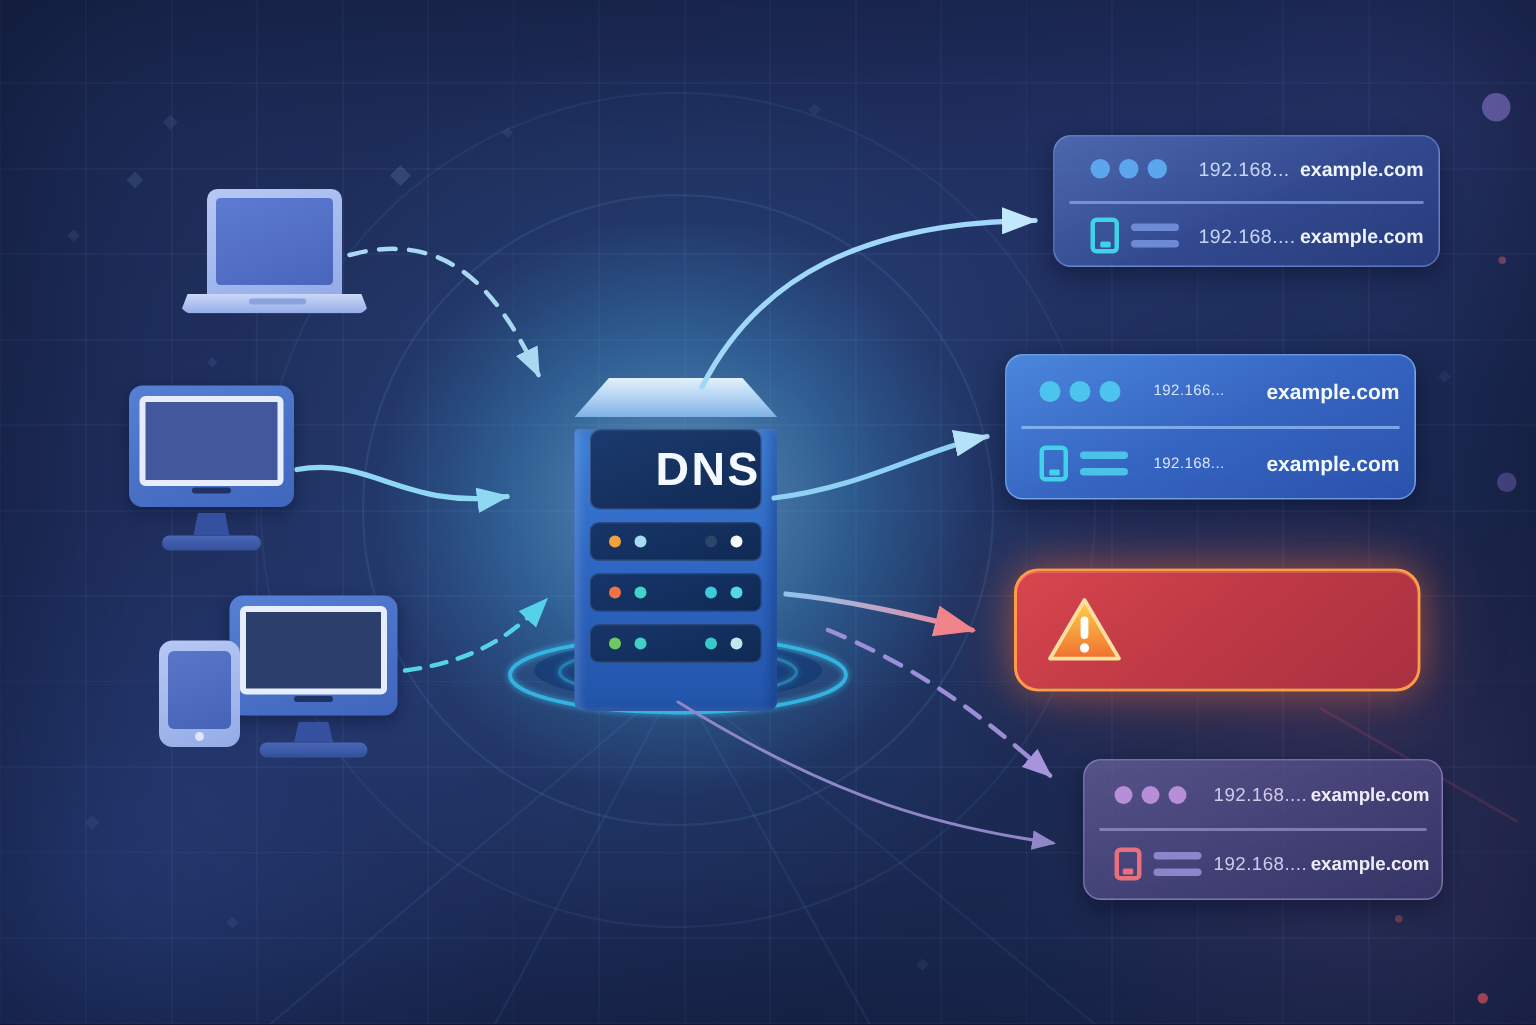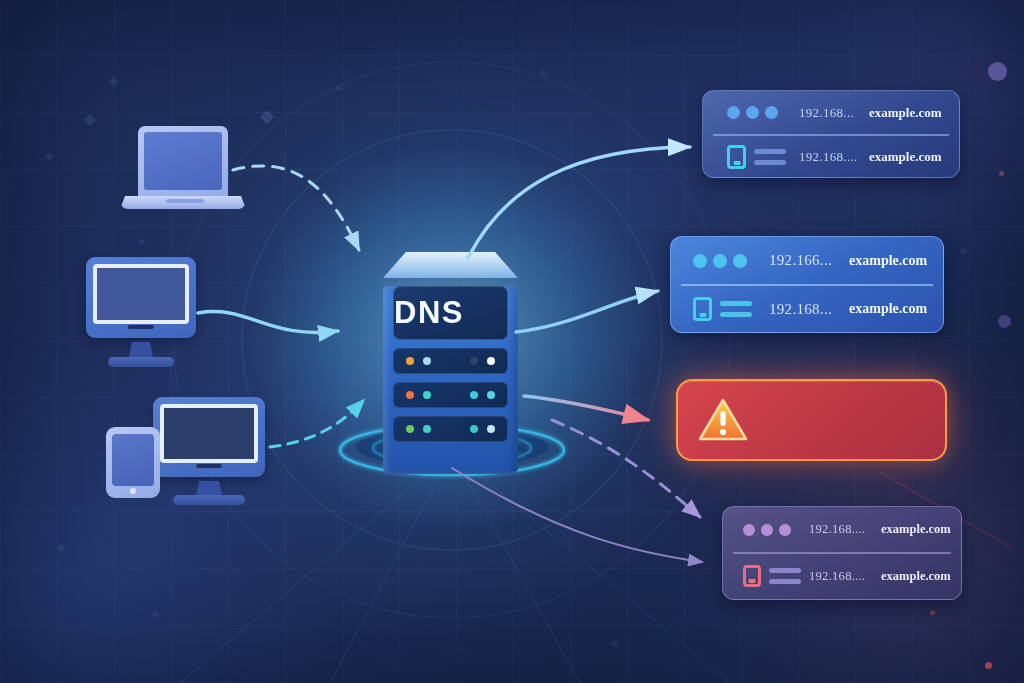--- a/index.html
+++ b/index.html
@@ -26,42 +26,42 @@
       radial-gradient(ellipse at 50% 48%, rgba(160,230,255,0.40) 0%, rgba(80,195,255,0.22) 38%, rgba(70,180,255,0.0) 68%);
   }
   svg.layer{position:absolute;left:0;top:0;pointer-events:none;}
   
   .server{left:383px;top:252px;width:135px;}
   .server-top{width:135px;height:26px;background:linear-gradient(180deg,#e3f1fc 0%,#a9cdf0 60%,#7fb2e6 100%);
     clip-path:polygon(17% 0,83% 0,100% 100%,0 100%);}
   .server-body{width:135px;height:188px;background:linear-gradient(180deg,#3d80d8 0%,#2f68c4 45%,#2254aa 100%);
     border-radius:3px 3px 6px 6px;box-shadow:inset 3px 0 6px rgba(255,255,255,0.18), inset -4px 0 8px rgba(10,30,80,0.35);}
   .dns-panel{margin:8px 10px 0 10px;height:52px;background:linear-gradient(160deg,#1b3a6e,#122a55);
-    border:1px solid rgba(160,200,255,0.25);border-radius:7px;display:flex;align-items:center;justify-content:flex-start;}
+    border:1px solid rgba(160,200,255,0.25);border-radius:7px;display:flex;align-items:center;justify-content:flex-end;}
   .dns-panel span{color:#f4f8ff;font-size:31px;font-weight:800;letter-spacing:1.5px;}
   .rack{margin:8px 10px 0 10px;height:26px;background:linear-gradient(160deg,#17356a,#102a54);
     border:1px solid rgba(140,190,255,0.18);border-radius:6px;display:flex;align-items:center;justify-content:space-between;padding:0 12px;box-sizing:border-box;}
   .ledgrp{display:flex;gap:9px;}
   .led{width:8px;height:8px;border-radius:50%;}
   
   .laptop{left:120px;top:126px;width:130px;}
   .laptop .lid{margin-left:18px;width:90px;height:70px;background:linear-gradient(160deg,#b7c8f4,#94ace8);border-radius:7px 7px 0 0;padding:6px;box-sizing:border-box;}
   .laptop .lscreen{width:100%;height:100%;background:linear-gradient(160deg,#5d7bd2,#4a66bc);border-radius:3px;}
   .laptop .lbase{width:126px;height:13px;background:linear-gradient(180deg,#ccd8f7,#94ace8);border-radius:3px 3px 8px 8px;clip-path:polygon(4% 0,96% 0,100% 100%,0 100%);}
   .laptop .lnotch{position:absolute;left:46px;top:73px;width:38px;height:4px;background:#8aa2e0;border-radius:2px;}
   .monitor .frame{background:linear-gradient(160deg,#5580d4,#3f66bc);border-radius:9px;display:flex;align-items:flex-start;justify-content:center;padding-top:7px;box-sizing:border-box;box-shadow:0 4px 10px rgba(5,15,45,0.4);}
   .monitor .mscreen{border:4px solid #e6edfc;border-radius:4px;}
   .monitor .powerline{margin:0 auto;width:26px;height:4px;background:#1e3266;border-radius:2px;position:relative;top:-13px;}
   .monitor .neck{margin:0 auto;background:#35509e;clip-path:polygon(12% 0,88% 0,100% 100%,0 100%);}
   .monitor .mbase{margin:0 auto;background:linear-gradient(180deg,#4a68b8,#34509c);border-radius:8px;}
   .phone{left:106px;top:427px;width:54px;height:71px;background:linear-gradient(160deg,#b7c8f4,#93abe6);border-radius:9px;padding:7px 6px 12px 6px;box-sizing:border-box;}
   .phone .pscreen{width:100%;height:100%;background:linear-gradient(160deg,#5a76c8,#4763b8);border-radius:4px;}
   .phone .homedot{position:absolute;left:50%;transform:translateX(-50%);bottom:4px;width:6px;height:6px;border-radius:50%;background:#dde6fa;}
   
-  .card{border-radius:12px;box-sizing:border-box;font-family:Liberation Serif, serif;}
+  .card{border-radius:12px;box-sizing:border-box;}
   .card-top{left:702px;top:90px;width:258px;height:88px;
     background:linear-gradient(155deg,rgba(84,112,184,0.88) 0%,rgba(52,76,148,0.90) 55%,rgba(40,60,126,0.92) 100%);
     border:1.5px solid rgba(140,175,245,0.45);box-shadow:0 6px 16px rgba(4,10,35,0.45);}
   .card-middle{left:670px;top:236px;width:274px;height:97px;
     background:linear-gradient(155deg,#4b86dc 0%,#3565c2 50%,#2b52ac 100%);
     border:1.5px solid rgba(150,200,255,0.55);box-shadow:0 6px 18px rgba(4,10,35,0.5);}
   .card-bottom{left:722px;top:506px;width:240px;height:94px;
     background:linear-gradient(155deg,rgba(118,108,168,0.62) 0%,rgba(74,70,126,0.80) 55%,rgba(56,54,104,0.88) 100%);
     border:1.5px solid rgba(180,170,226,0.45);box-shadow:0 6px 16px rgba(4,8,30,0.45);}
   .card-row{display:flex;align-items:center;}
@@ -85,21 +85,21 @@
   .tab-ico i{position:absolute;left:50%;transform:translateX(-50%);bottom:1px;width:7px;height:4px;border-radius:1px;}
   .card-top .tab-ico i,.card-middle .tab-ico i{background:#3fd2e8;}
   .card-bottom .tab-ico i{background:#e8707e;}
   .lines i{display:block;width:32px;height:5px;border-radius:2.5px;}
   .lines i + i{margin-top:6px;}
   .card-top .lines i{background:#6d8bd4;}
   .card-middle .lines i{background:#4cc2e8;}
   .card-bottom .lines i{background:#8d85cc;}
   .ip{letter-spacing:.3px;}
   .card-top .ip{width:70px;font-size:13px;color:#c6d5f6;}
-  .card-middle .ip{width:80px;font-size:15px;color:#d8e5fb;}
+  .card-middle .ip{width:80px;font-size:10px;color:#d8e5fb;}
   .card-bottom .ip{width:72px;font-size:12.5px;color:#cfc9ea;}
   .domain{font-weight:700;}
   .card-top .domain{font-size:13px;color:#eff4ff;}
   .card-middle .domain{font-size:14px;color:#f4f8ff;}
   .card-bottom .domain{font-size:12.5px;color:#efecfa;}
   
   .card-warning{left:676px;top:379px;width:271px;height:82px;border-radius:16px;
     background:linear-gradient(140deg,#d8464e 0%,#c03a45 45%,#aa3040 100%);
     border:2px solid #ff9a48;
     box-shadow:0 0 26px rgba(255,120,60,0.45),0 0 60px rgba(255,80,60,0.22),inset 0 1px 0 rgba(255,200,150,0.25);

